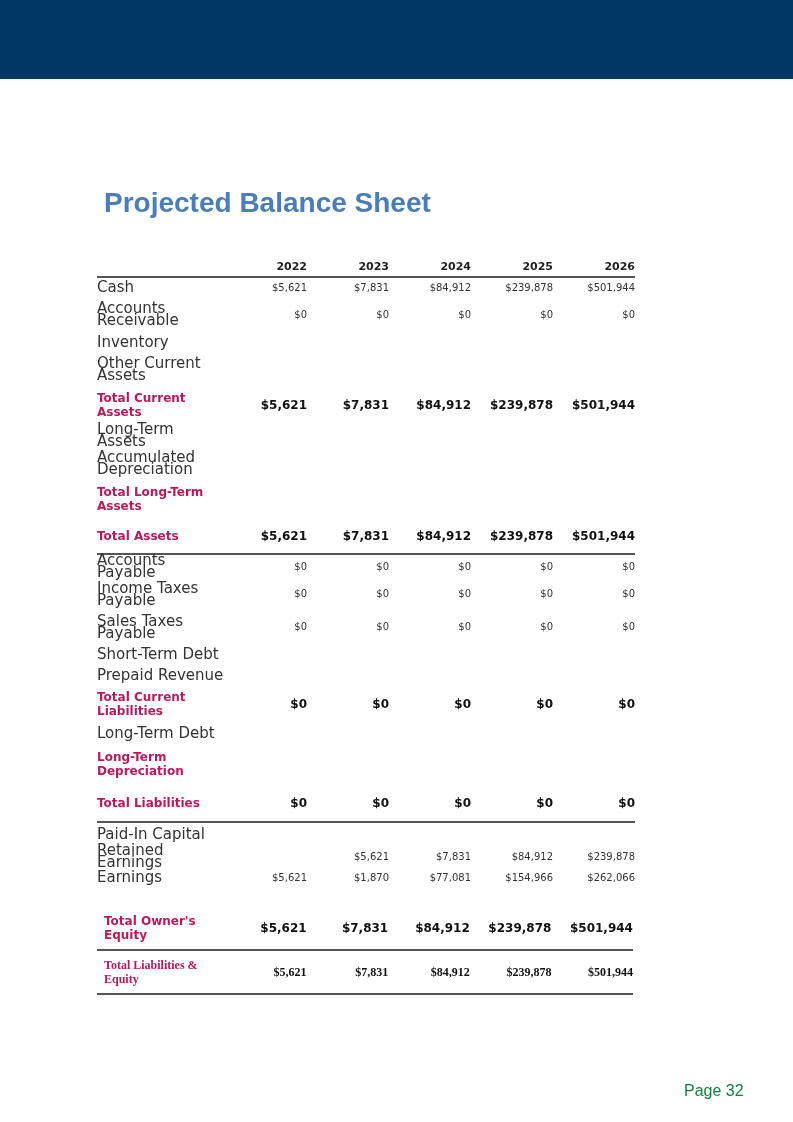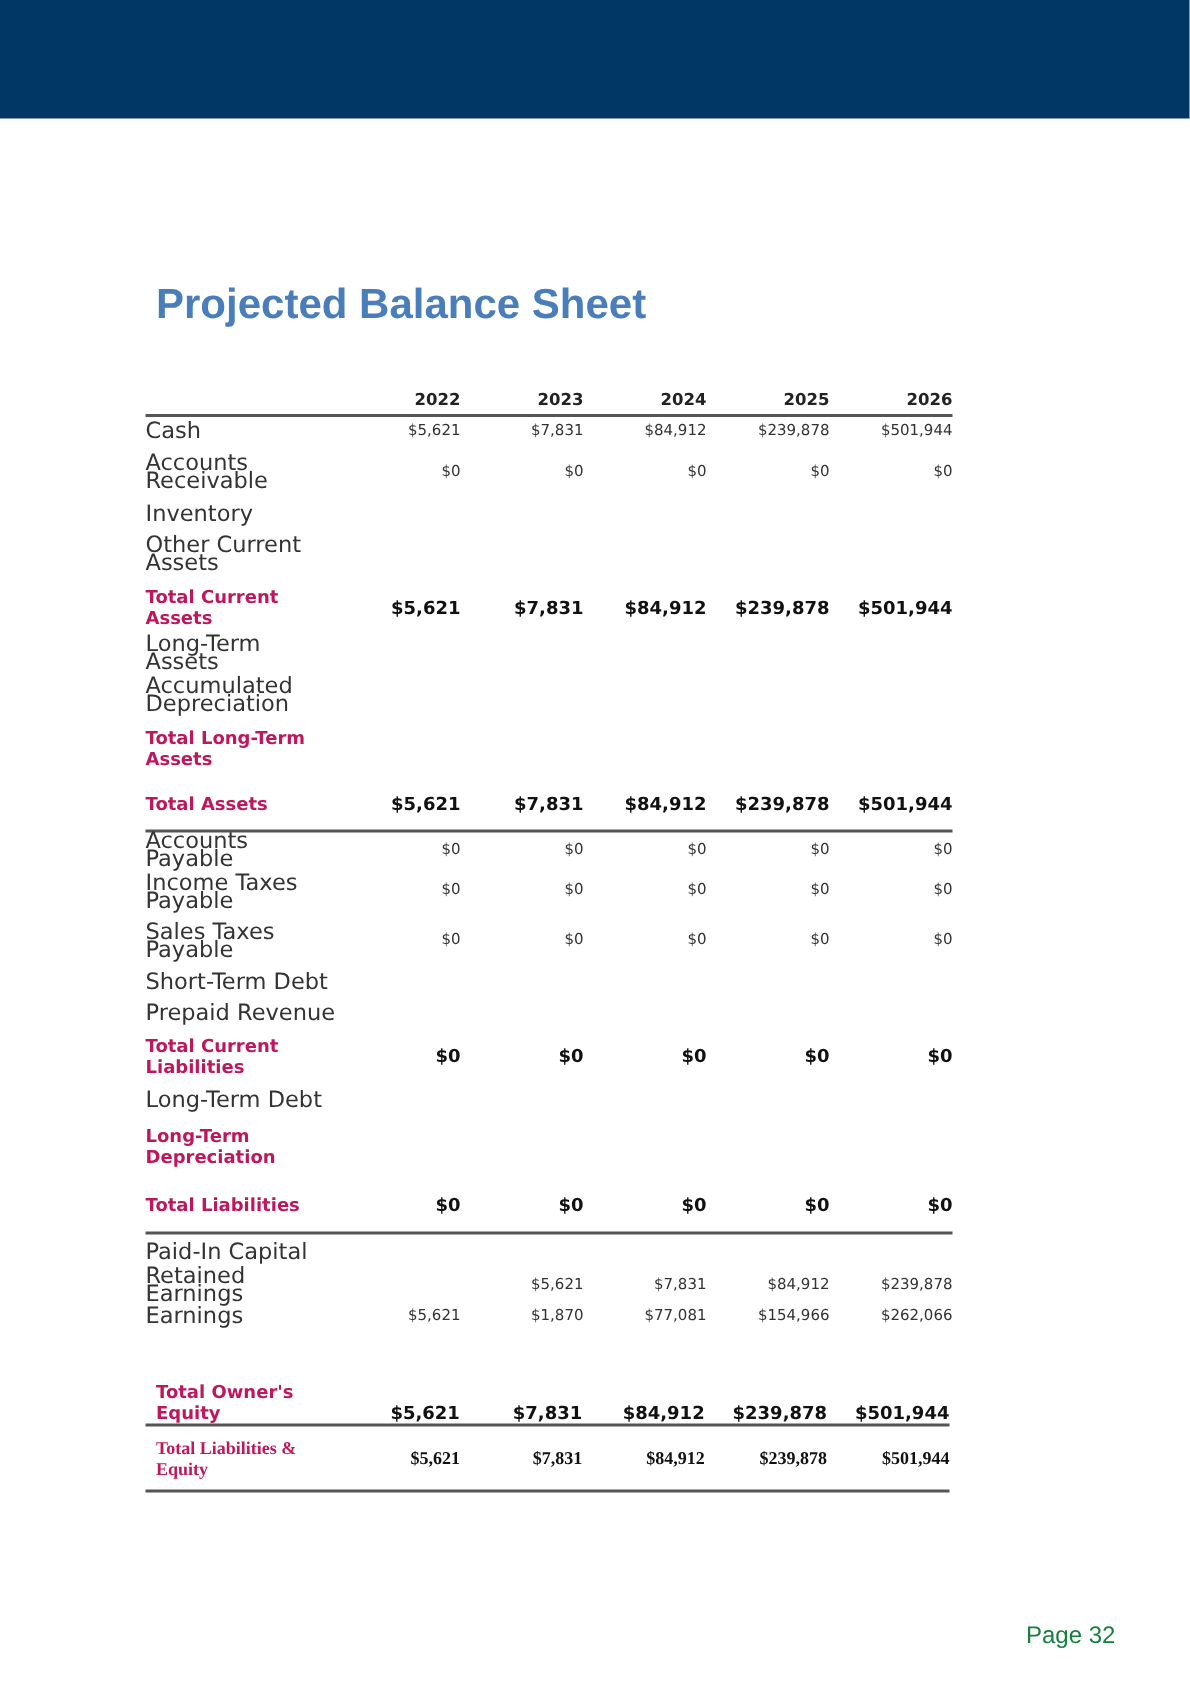--- a/index.html
+++ b/index.html
@@ -205,21 +205,21 @@
         <div class="val">$239,878</div>
       </div>
       <div class="row" style="height: 20px;">
         <div class="lbl">Earnings</div>
         <div class="val">$5,621</div>
         <div class="val">$1,870</div>
         <div class="val">$77,081</div>
         <div class="val">$154,966</div>
         <div class="val">$262,066</div>
       </div>
-      <div class="row bold rule indent" style="height: 64px; padding-top: 20px; box-sizing: border-box; align-items: flex-end;">
+      <div class="row bold rule indent" style="height: 64px; padding-top: 20px; box-sizing: border-box;">
         <div class="lbl">Total Owner's Equity</div>
         <div class="val">$5,621</div>
         <div class="val">$7,831</div>
         <div class="val">$84,912</div>
         <div class="val">$239,878</div>
         <div class="val">$501,944</div>
       </div>
       <div class="row bold rule indent" style="height: 42px; font-family: Liberation Serif, serif;">
         <div class="lbl">Total Liabilities &amp; Equity</div>
         <div class="val">$5,621</div>

